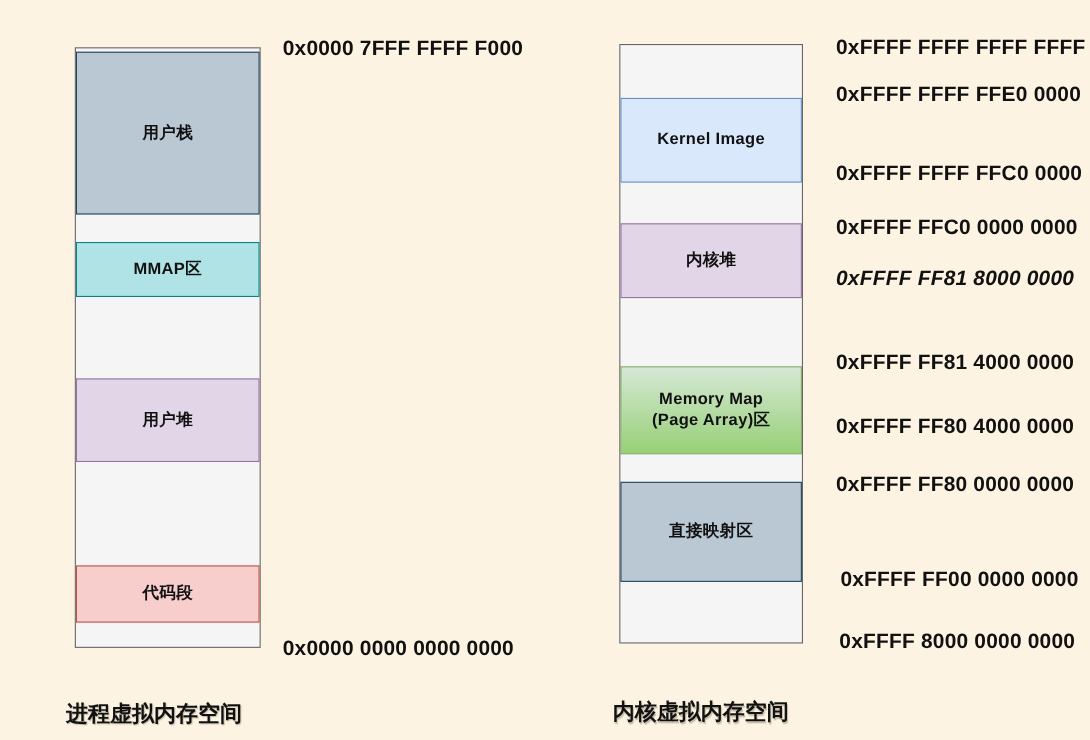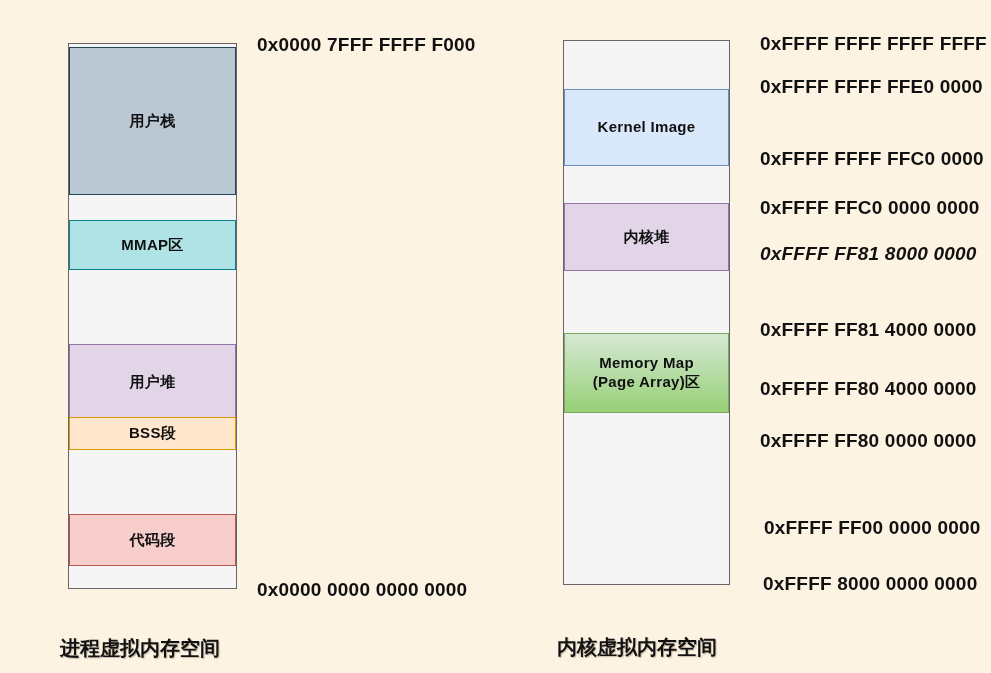--- a/index.html
+++ b/index.html
@@ -95,38 +95,38 @@
 <div id="process-column" class="column">
   <div class="seg seg-user-stack">
     <span>用户栈</span>
   </div>
   <div class="seg seg-mmap">
     <span>MMAP区</span>
   </div>
   <div class="seg seg-user-heap">
     <span>用户堆</span>
   </div>
-  <div class="seg seg-bss">
-    <span>BSS段</span>
-  </div>
   <div class="seg seg-code">
     <span>代码段</span>
   </div>
 </div>
 
 <div id="kernel-column" class="column">
   <div class="seg seg-kernel-image">
     <span>Kernel Image</span>
   </div>
   <div class="seg seg-kernel-heap">
     <span>内核堆</span>
   </div>
   <div class="seg seg-memory-map">
     <span>Memory Map</span>
     <span>(Page Array)区</span>
+  </div>
+  <div class="seg seg-direct-map">
+    <span>直接映射区</span>
   </div>
 </div>
 
 <div id="addr-proc-top" class="addr">0x0000 7FFF FFFF F000</div>
 <div id="addr-proc-bottom" class="addr">0x0000 0000 0000 0000</div>
 
 <div id="addr-k0" class="addr">0xFFFF FFFF FFFF FFFF</div>
 <div id="addr-k1" class="addr">0xFFFF FFFF FFE0 0000</div>
 <div id="addr-k2" class="addr">0xFFFF FFFF FFC0 0000</div>
 <div id="addr-k3" class="addr">0xFFFF FFC0 0000 0000</div>

